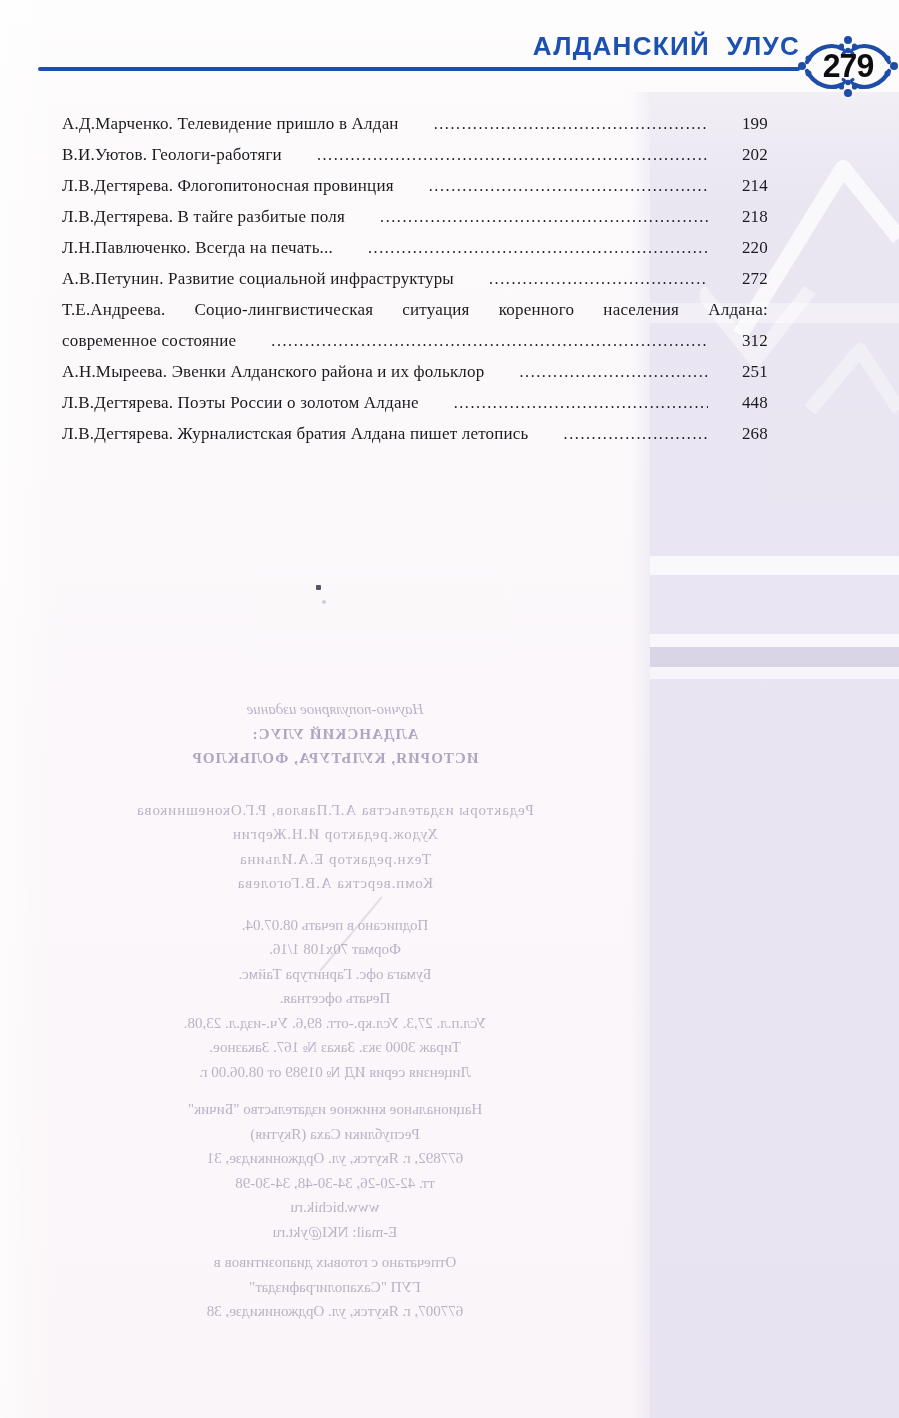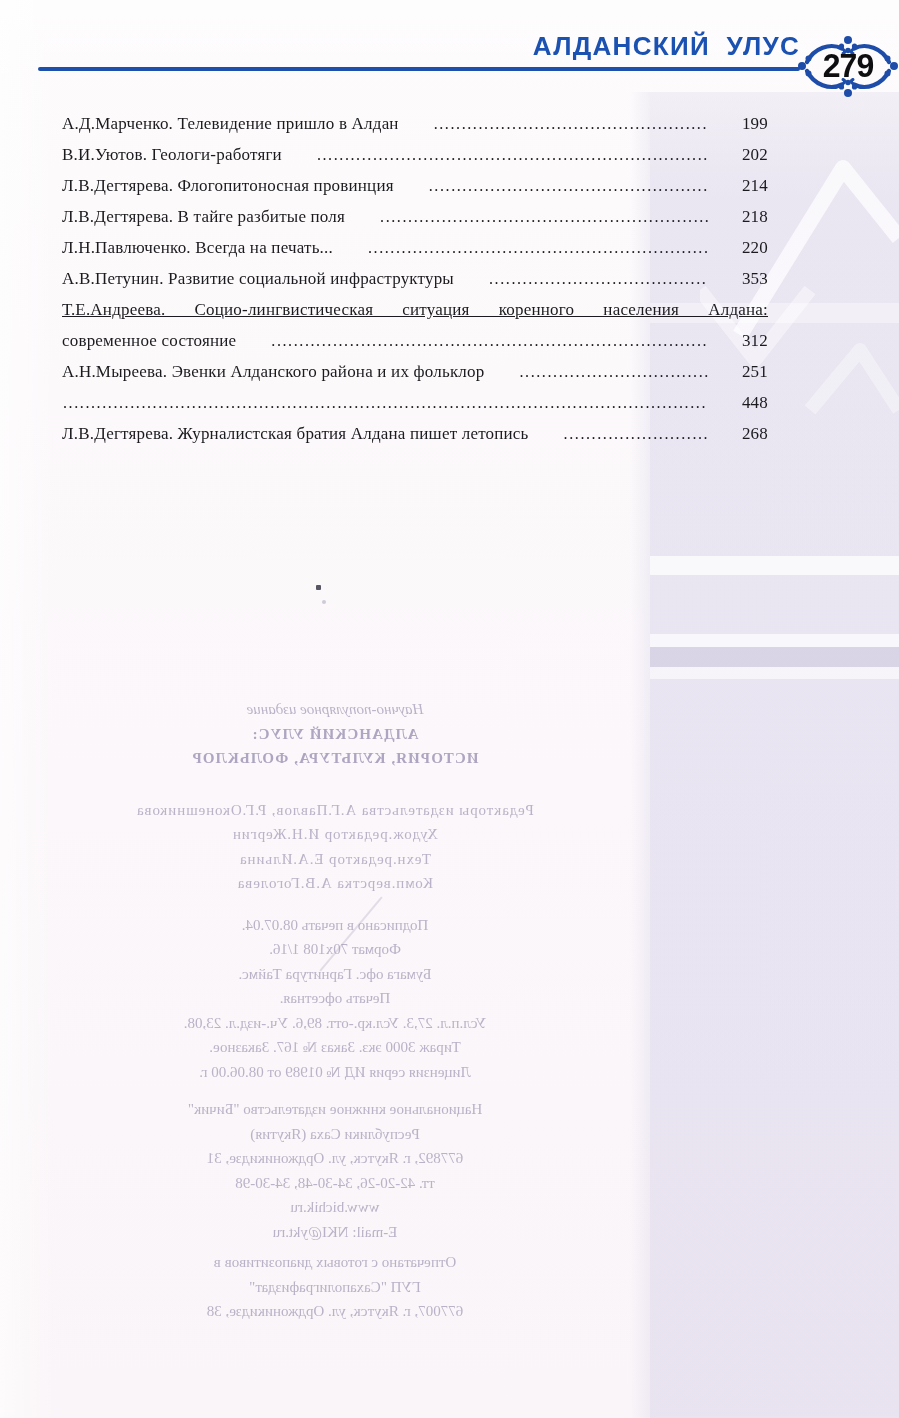--- a/index.html
+++ b/index.html
@@ -42,21 +42,21 @@
   }
   
   .toc{position:absolute;left:62px;top:112px;width:706px;
     font-size:17px;color:#1b1b1f;letter-spacing:.2px;}
   .toc-row{display:flex;align-items:baseline;height:29px;padding-top:2px;overflow:hidden;gap:34px;}
   .toc-title{white-space:nowrap;}
   .toc-dots{flex:1;overflow:hidden;white-space:nowrap;letter-spacing:1.6px;
     font-size:16px;padding:0 1px;}
   .toc-page{white-space:nowrap;}
   .toc-just{height:29px;padding-top:2px;overflow:hidden;text-align:justify;
-    text-align-last:justify;white-space:normal;text-decoration:underline;}
+    text-align-last:justify;white-space:normal;}
   .toc-just::after{content:"";display:inline-block;width:100%;}
   
   .bleed{
     position:absolute;left:85px;top:697px;width:500px;
     transform:scaleX(-1);
     color:rgba(146,136,170,.62);
     font-size:15px;line-height:24.5px;text-align:center;
   }
   .bleed-group{margin:0;}
   .bleed-group+ .bleed-group{margin-top:17px;}
@@ -154,34 +154,35 @@
         <span class="toc-page">218</span>
       </div>
       <div class="toc-row">
         <span class="toc-title">Л.Н.Павлюченко. Всегда на печать...</span>
         <span class="toc-dots">........................................................................................................................................................................................................</span>
         <span class="toc-page">220</span>
       </div>
       <div class="toc-row">
         <span class="toc-title">А.В.Петунин. Развитие социальной инфраструктуры</span>
         <span class="toc-dots">........................................................................................................................................................................................................</span>
-        <span class="toc-page">353</span>
+        <span class="toc-page">272</span>
       </div>
       <div class="toc-just">Т.Е.Андреева. Социо-лингвистическая ситуация коренного населения Алдана:</div>
       <div class="toc-row">
         <span class="toc-title">современное состояние</span>
         <span class="toc-dots">........................................................................................................................................................................................................</span>
         <span class="toc-page">312</span>
       </div>
       <div class="toc-row">
         <span class="toc-title">А.Н.Мыреева. Эвенки Алданского района и их фольклор</span>
         <span class="toc-dots">........................................................................................................................................................................................................</span>
         <span class="toc-page">251</span>
       </div>
       <div class="toc-row">
+        <span class="toc-title">Л.В.Дегтярева. Поэты России о золотом Алдане</span>
         <span class="toc-dots">........................................................................................................................................................................................................</span>
         <span class="toc-page">448</span>
       </div>
       <div class="toc-row">
         <span class="toc-title">Л.В.Дегтярева. Журналистская братия Алдана пишет летопись</span>
         <span class="toc-dots">........................................................................................................................................................................................................</span>
         <span class="toc-page">268</span>
       </div>
     </div>
 

